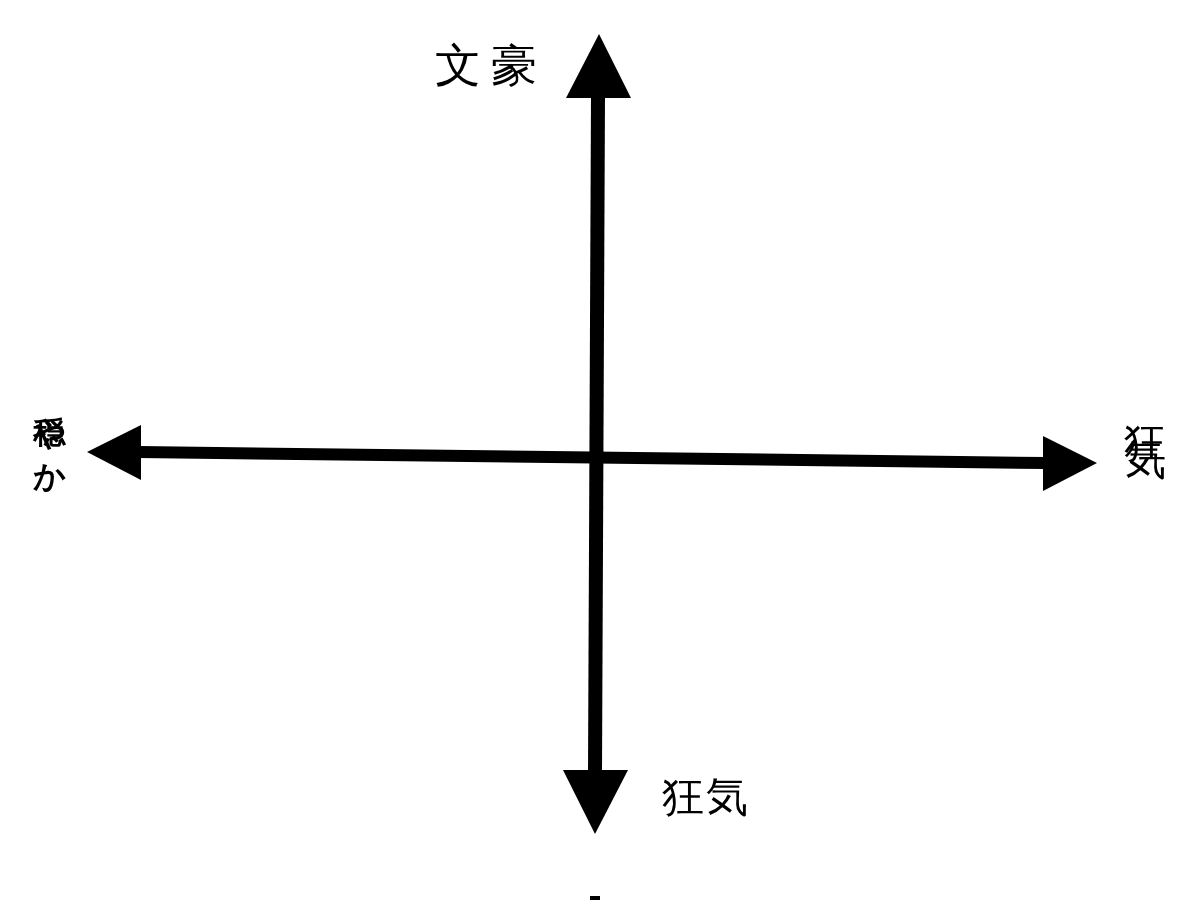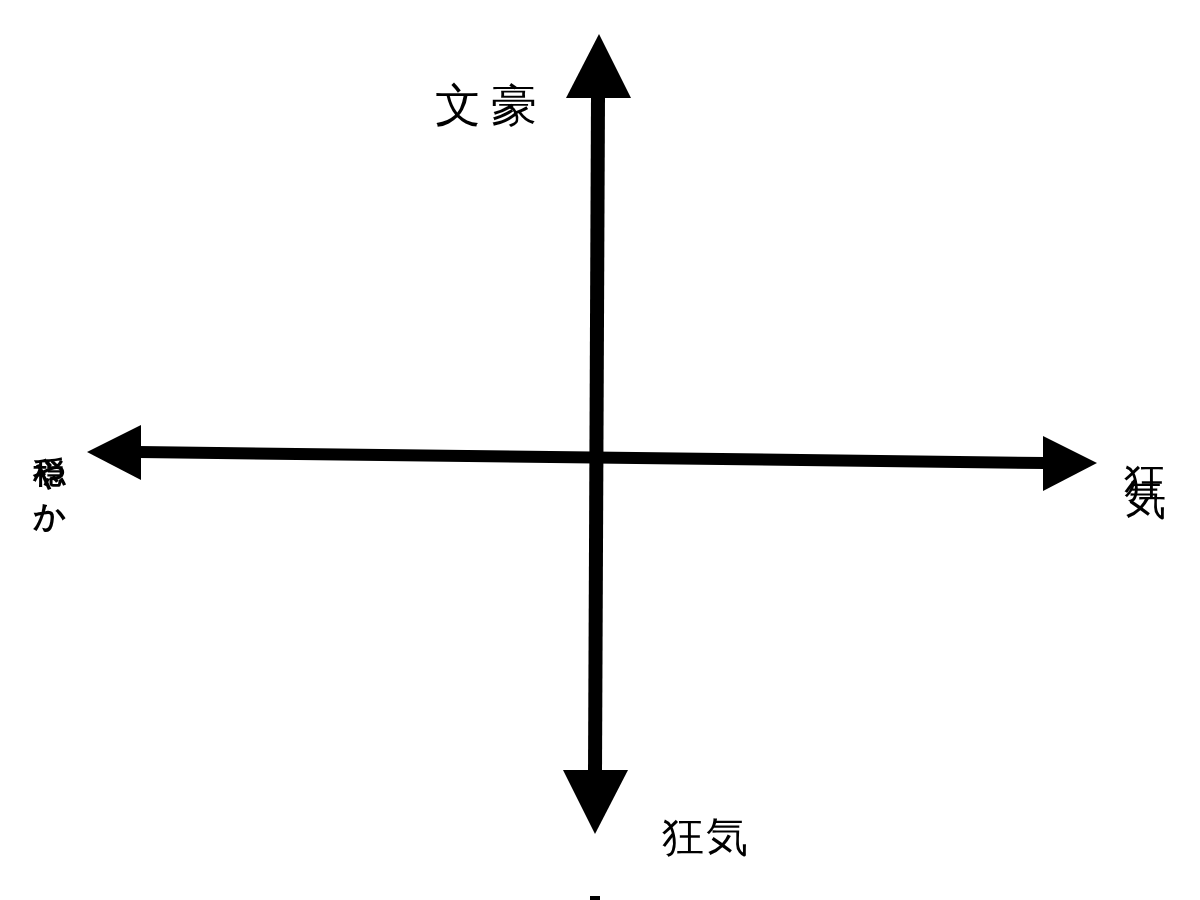--- a/index.html
+++ b/index.html
@@ -18,21 +18,20 @@
       position: absolute;
       left: 0; top: 0;
       width: 1200px;
       height: 900px;
     }
     .label {
       position: absolute;
       color: #000000;
       line-height: 1;
       white-space: nowrap;
-      margin-top: 40px;
     }
     .label-top {
       left: 435px;
       top: 42px;
       font-size: 46px;
       font-family: "DejaVu Sans", sans-serif;
       letter-spacing: 10px;
     }
     .label-left {
       left: 26px;

